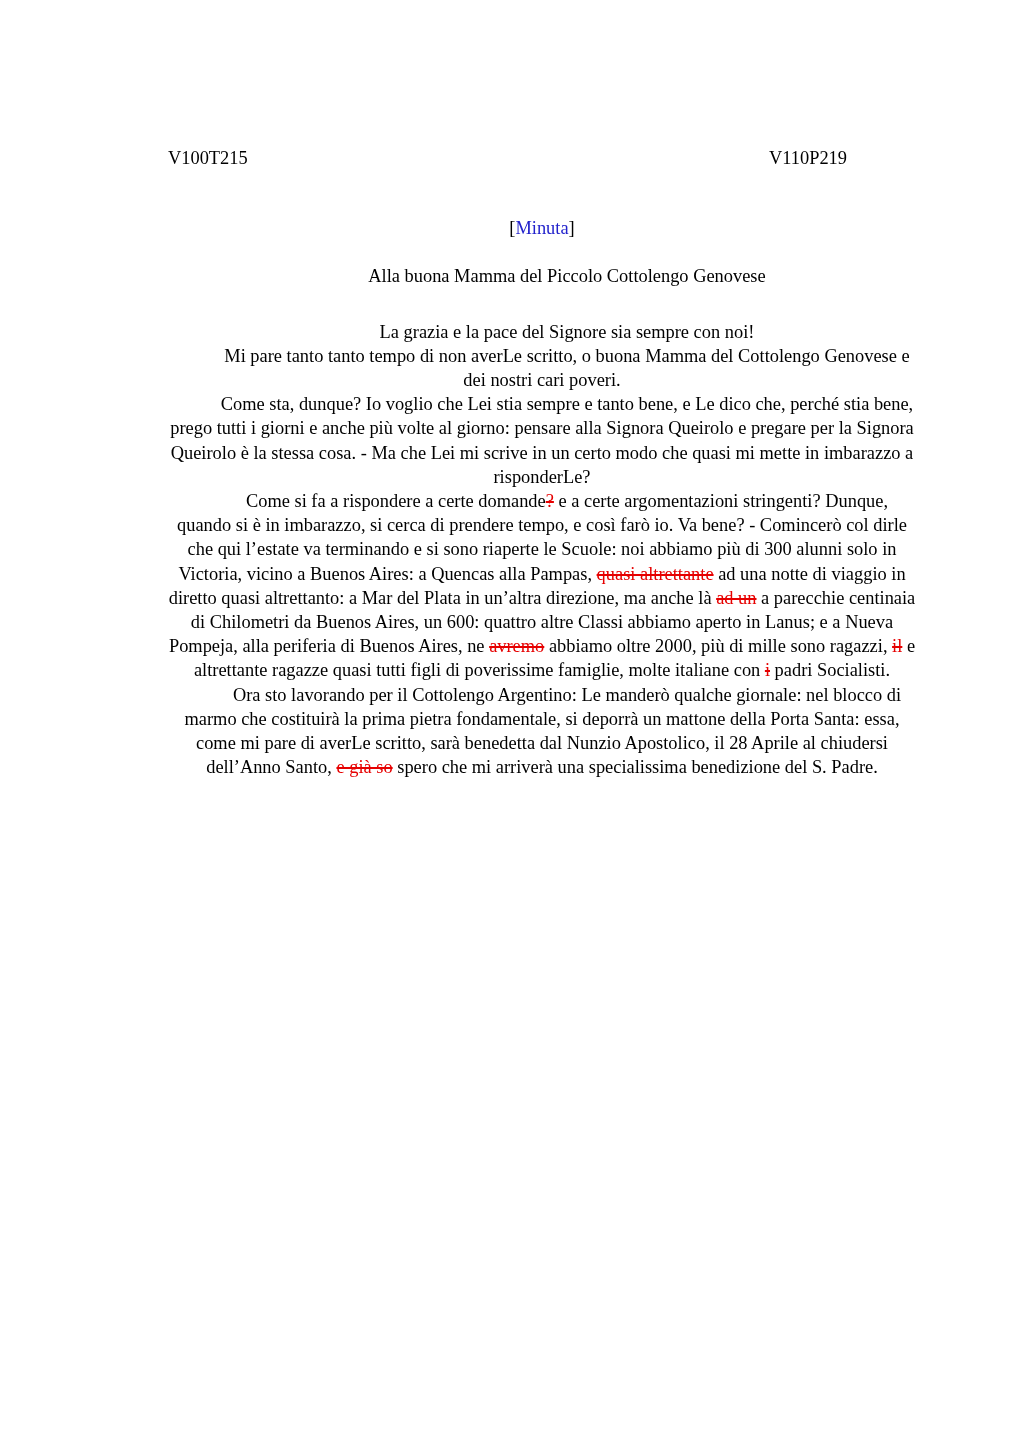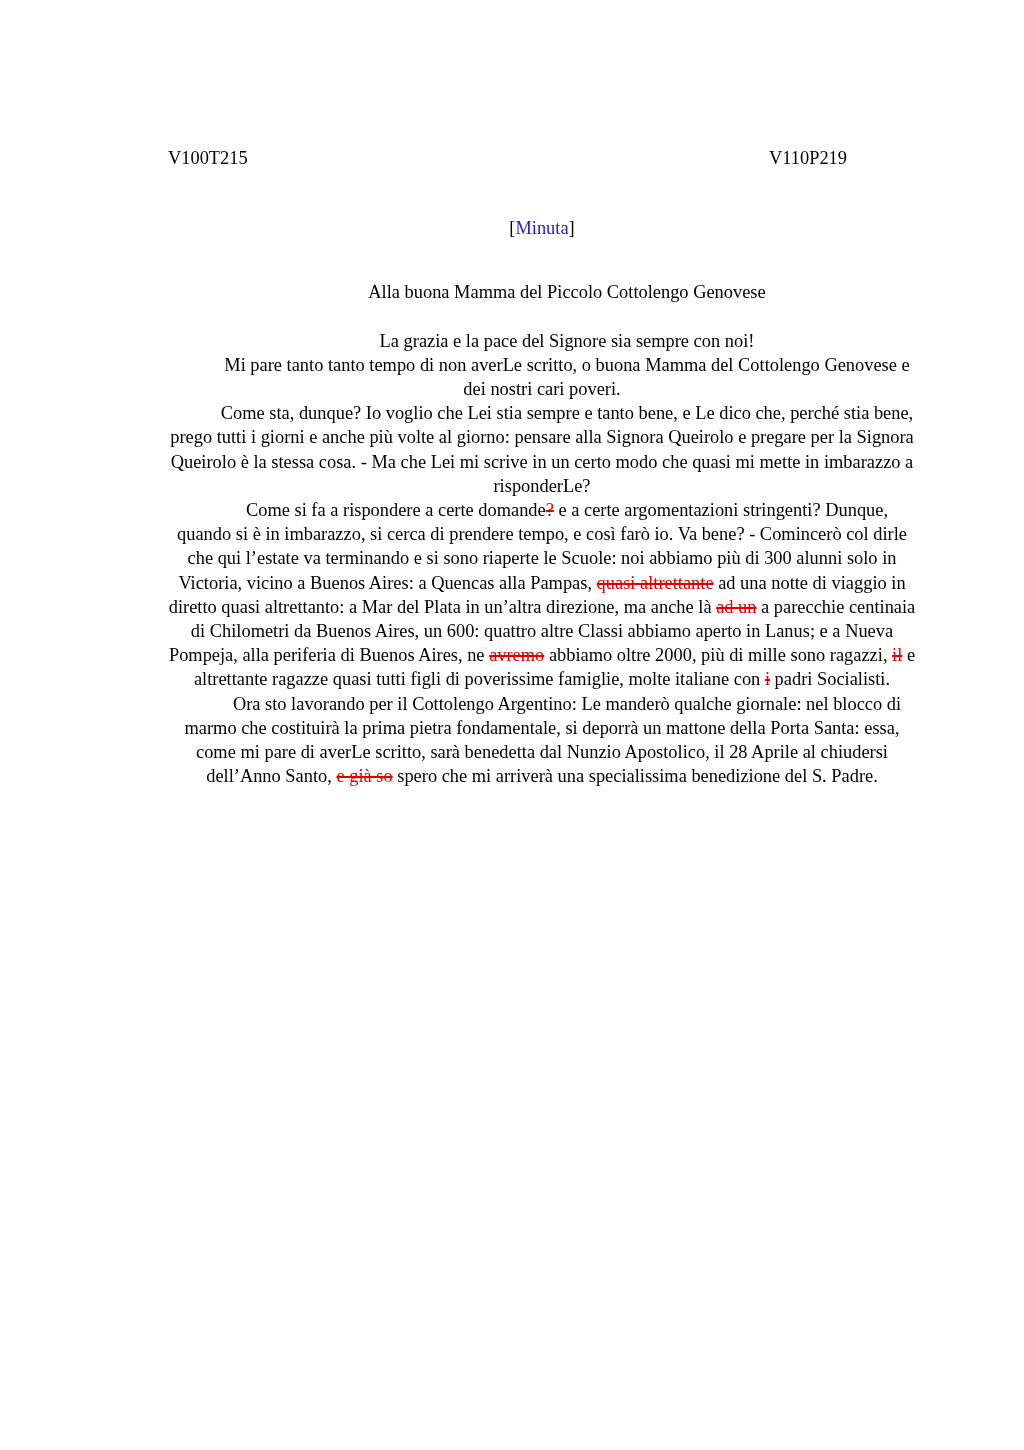--- a/index.html
+++ b/index.html
@@ -20,22 +20,22 @@
     display: flex;
     justify-content: space-between;
   }
   .header-right { margin-right: 69px; }
   .letter p {
     margin: 0;
     text-indent: 50px;
     text-align: center;
   }
   p[data-name="minuta-line"]   { margin-top: 46px; text-indent: 0; }
-  p[data-name="letter-heading"]{ margin-top: 40px; }
-  p[data-name="para-greeting"] { margin-top: 24px; }
+  p[data-name="letter-heading"]{ margin-top: 24px; }
+  p[data-name="para-greeting"] { margin-top: 31px; }
   .seg { white-space: pre-wrap; }
   .seg-u {
     text-decoration-thickness: 1px;
     text-underline-offset: 2px;
   }
   .seg-sr {
     color: var(--revision-red, #e60000);
     text-decoration: line-through;
     text-decoration-thickness: 1.5px;
   }

